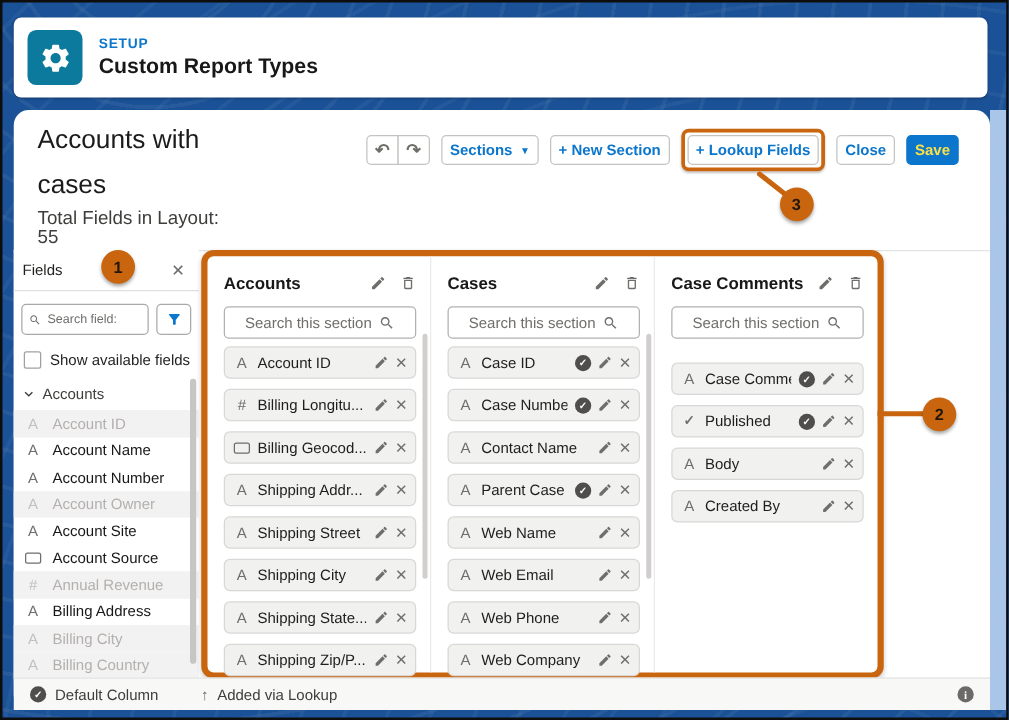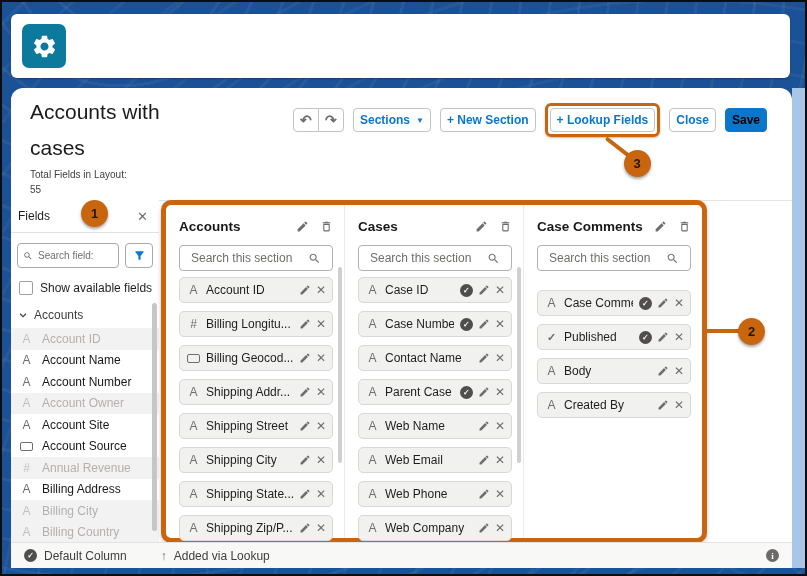--- a/index.html
+++ b/index.html
@@ -28,28 +28,28 @@
 
   
   .main-panel{ position:absolute; left:11px; top:88px; width:781px; height:480px;
     background:#fff; border-radius:12px; }
   .scroll-strip{ position:absolute; left:792px; top:88px; width:13px; height:480px; background:#a9c5e7; }
 
   .panel-divider{ position:absolute; left:0; right:0; top:112px; border-top:1px solid #e4e4e3; }
 
   .doc-title{ position:absolute; left:19px; top:6px; width:132px;
     font-size:21px; line-height:36px; color:#1b1b1b; font-weight:400; }
-  .totals{ position:absolute; left:19px; top:79px; font-size:10px; color:#3e3e3c; line-height:15px; }
+  .totals{ position:absolute; left:19px; top:79px; font-size:15px; color:#3e3e3c; line-height:15px; }
 
   
   .toolbar{ position:absolute; top:13px; right:25px; height:38px; display:flex; align-items:center; gap:9px; }
   .btn{ height:24px; border:1px solid #c3c3c2; border-radius:4px; background:#fff;
     color:#0b76cc; font-size:12px; font-weight:600; padding:0 6px;
     display:flex; align-items:center; gap:6px; font-family:"Liberation Sans",sans-serif; cursor:pointer; white-space:nowrap; }
-  .btn.primary{ background:#0b76cc; border-color:#0b76cc; color:#000000; }
+  .btn.primary{ background:#0b76cc; border-color:#0b76cc; color:#fde047; }
   .btn-group{ display:flex; }
   .btn-sq{ width:26px; padding:0; justify-content:center; color:#6f6e6b; font-size:14px; }
   .btn-group .btn-sq:first-child{ border-radius:4px 0 0 4px; }
   .btn-group .btn-sq:last-child{ border-radius:0 4px 4px 0; margin-left:-1px; }
   .caret{ font-size:8px; color:#0b76cc; }
 
   .lookup-wrap{ position:relative; border:3px solid #c8650e; border-radius:6px; padding:2px; box-shadow:0 1px 2px rgba(0,0,0,.25); }
   .conn3{ position:absolute; left:58px; top:30px; width:36px; height:4px; background:#c8650e;
     transform:rotate(38deg); transform-origin:left center; border-radius:2px; }
   .ann-circle{ position:absolute; width:27px; height:27px; border-radius:50%; background:#c8650e;
@@ -89,21 +89,21 @@
   .canvas{ position:absolute; left:150px; top:112px; width:546px; height:343px;
     border:5px solid #c8650e; border-radius:10px; background:#fff; box-shadow:0 2px 4px rgba(0,0,0,.2); }
   .sections-row{ display:flex; height:100%; }
   .section-col{ flex:1; padding:10px 11px 0 13px; position:relative; min-width:0; }
   .section-col:nth-child(-n+2){ border-right:1px solid #ebebea; }
   .sec-head{ height:22px; display:flex; align-items:center; }
   .sec-title{ font-size:13.5px; font-weight:700; color:#181818; }
   .sec-actions{ margin-left:auto; display:flex; gap:11px; align-items:center; }
   .sec-actions svg{ cursor:pointer; }
   .sec-search{ margin-top:8px; height:26px; border:1px solid #b2b1af; border-radius:4px;
-    display:flex; align-items:center; padding:0 11px; gap:4px; background:#fff; }
+    display:flex; align-items:center; padding:0 16px; gap:4px; background:#fff; }
   .sec-search input{ border:0; outline:0; flex:1; min-width:0; font-size:12px; color:#201f1e; font-family:"Liberation Sans",sans-serif; }
   .sec-search input::placeholder{ color:#6f6e6b; }
   .chips{ margin-top:6px; }
   .section-col:nth-child(3) .chips{ margin-top:19px; }
   .chip{ height:26px; margin-bottom:8px; background:#f1f1f0; border:1px solid #d9d8d6; border-radius:5px;
     display:flex; align-items:center; padding:0 6px 0 7px; gap:6px; cursor:grab; }
   .chip-label{ flex:1; font-size:12px; color:#1f1e1d; white-space:nowrap; overflow:hidden; min-width:0; }
   .chip-icons{ display:flex; align-items:center; gap:5px; flex:none; }
   .chip .x{ color:#6f6e6b; font-size:12px; cursor:pointer; line-height:1; }
   .check-circle{ width:13px; height:13px; border-radius:50%; background:#4f4e4c; color:#fff;
@@ -123,20 +123,24 @@
 </head>
 <body>
 
 <div id="stage">
 
   <div class="setup-card">
     <div class="gear-tile">
       <svg width="27" height="27" viewBox="0 0 24 24" fill="#ffffff">
           <path d="M19.14,12.94c0.04-0.3,0.06-0.61,0.06-0.94c0-0.32-0.02-0.64-0.07-0.94l2.03-1.58c0.18-0.14,0.23-0.41,0.12-0.61l-1.92-3.32c-0.12-0.22-0.37-0.29-0.59-0.22l-2.39,0.96c-0.5-0.38-1.03-0.7-1.62-0.94L14.4,2.81c-0.04-0.24-0.24-0.41-0.48-0.41h-3.84c-0.24,0-0.43,0.17-0.47,0.41L9.25,5.35C8.66,5.59,8.12,5.92,7.63,6.29L5.24,5.33c-0.22-0.08-0.47,0-0.59,0.22L2.74,8.87C2.62,9.08,2.66,9.34,2.86,9.48l2.03,1.58C4.84,11.36,4.8,11.69,4.8,12s0.02,0.64,0.07,0.94l-2.03,1.58c-0.18,0.14-0.23,0.41-0.12,0.61l1.92,3.32c0.12,0.22,0.37,0.29,0.59,0.22l2.39-0.96c0.5,0.38,1.03,0.7,1.62,0.94l0.36,2.54c0.05,0.24,0.24,0.41,0.48,0.41h3.84c0.24,0,0.44-0.17,0.47-0.41l0.36-2.54c0.59-0.24,1.13-0.56,1.62-0.94l2.39,0.96c0.22,0.08,0.47,0,0.59-0.22l1.92-3.32c0.12-0.22,0.07-0.47-0.12-0.61L19.14,12.94z M12,15.6c-1.98,0-3.6-1.62-3.6-3.6s1.62-3.6,3.6-3.6s3.6,1.62,3.6,3.6S13.98,15.6,12,15.6z"></path>
         </svg>
+    </div>
+    <div>
+      <div class="eyebrow">SETUP</div>
+      <div class="page-title">Custom Report Types</div>
     </div>
   </div>
 
   <div class="main-panel">
 
     <div class="doc-title">Accounts with cases</div>
     <div class="totals">
       <div>Total Fields in Layout:</div>
       <div>55</div>
     </div>

